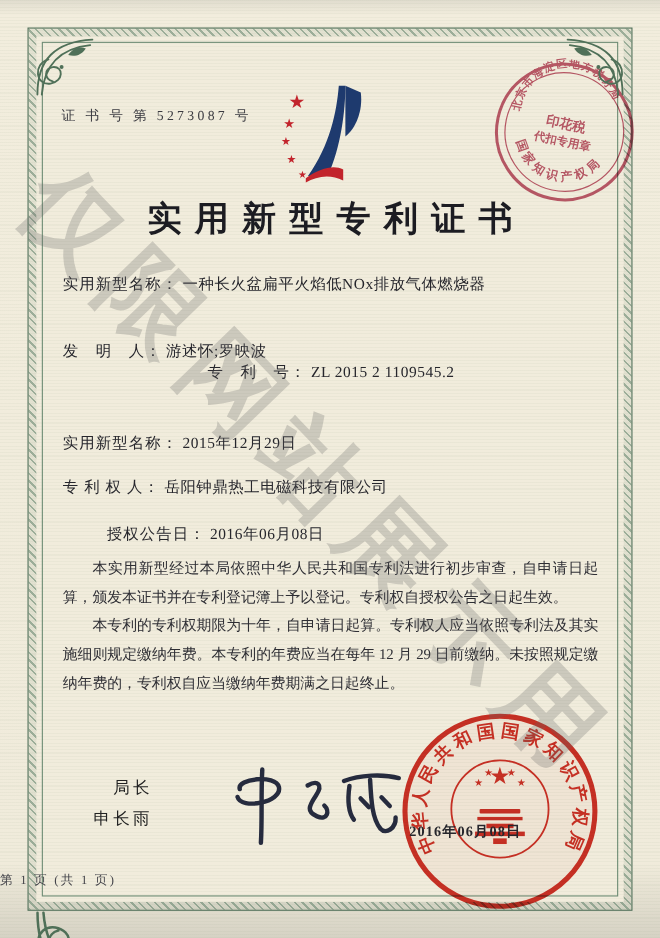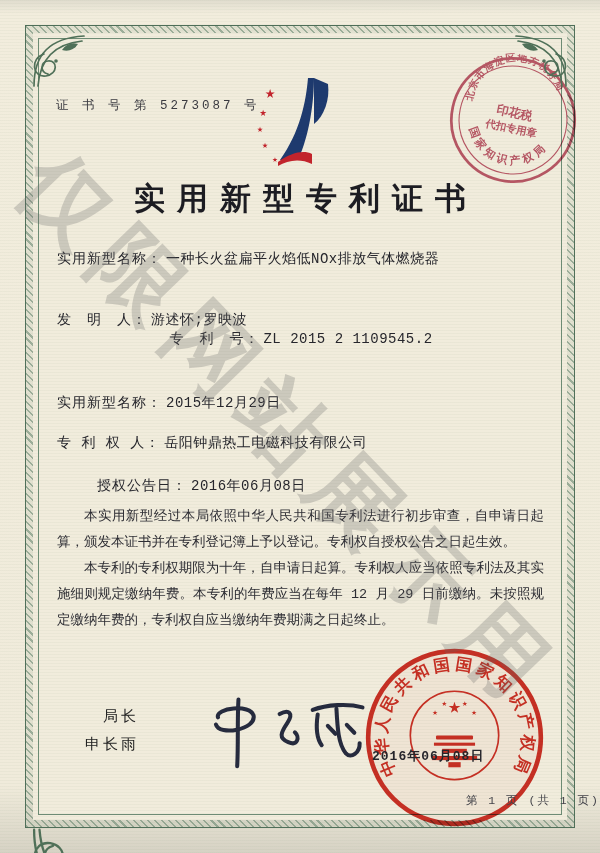--- a/index.html
+++ b/index.html
@@ -1,19 +1,19 @@
 <!DOCTYPE html>
 <html><head>
 <meta charset="utf-8">
 <style>
   html,body{margin:0;padding:0;width:600px;height:853px;overflow:hidden;
     font-family:"Liberation Serif","DejaVu Serif",serif;}
   body{background:#cfccc0;position:relative;}
   .page{position:absolute;inset:0;
-    background:linear-gradient(180deg,#e0dcce 0,#f2eddd 14px,#f0ebdb 92%,#d6d2c4 100%);font-family:Liberation Mono, monospace;}
+    background:linear-gradient(180deg,#e0dcce 0,#f2eddd 14px,#f0ebdb 92%,#d6d2c4 100%);}
   .texture{position:absolute;inset:0;
     background:repeating-linear-gradient(0deg,rgba(140,160,130,0.07) 0 1px,transparent 1px 3px);}
   
   .frame-band{position:absolute;inset:25px;border:1px solid #4e6e58;
     background:repeating-linear-gradient(45deg,rgba(86,122,98,0.55) 0 1.5px,rgba(86,122,98,0.10) 1.5px 5px);}
   .frame-mask{position:absolute;inset:33px;background:#f1ecdc;}
   .frame-inner-line{position:absolute;inset:38px;border:1px solid rgba(86,122,98,0.85);}
   .corner{position:absolute;width:60px;height:60px;z-index:5;}
   .corner svg{width:100%;height:100%;}
   .c-tl{left:28px;top:28px;}
@@ -38,21 +38,21 @@
   .paragraphs p{margin:0;font-size:13.5px;line-height:1.92;text-indent:2em;
     text-align:justify;color:#2e2e34;}
   
   .officer{position:absolute;left:85px;top:707px;font-size:15px;color:#222;letter-spacing:3px;}
   .officer div{margin-bottom:9px;text-align:right;}
   .signature{position:absolute;left:195px;top:683px;width:190px;height:96px;}
   .seal{position:absolute;left:362px;top:645px;width:185px;height:185px;
     mix-blend-mode:multiply;opacity:.93;}
   .seal-date{position:absolute;left:372px;top:747px;font-size:13px;font-weight:700;
     letter-spacing:1px;color:#26262c;z-index:6;}
-  .footer{position:absolute;left:0;right:0;top:793px;text-align:right;
+  .footer{position:absolute;left:0;right:0;top:793px;text-align:left;
     font-size:11.5px;letter-spacing:2px;color:#44444a;}
   
   .watermark{position:absolute;left:78px;top:128px;transform:rotate(46deg);
     transform-origin:0 0;font-size:88px;font-weight:700;letter-spacing:16px;
     white-space:nowrap;color:rgba(100,100,100,0.26);z-index:9;pointer-events:none;}
 </style>
 </head>
 <body>
 
 <div class="page">

